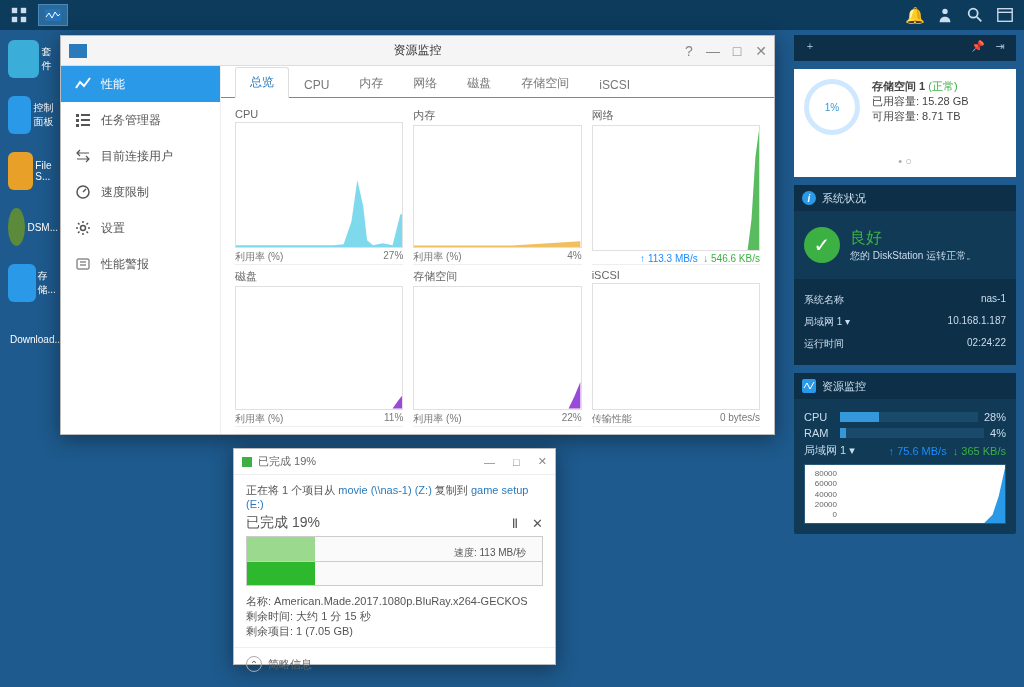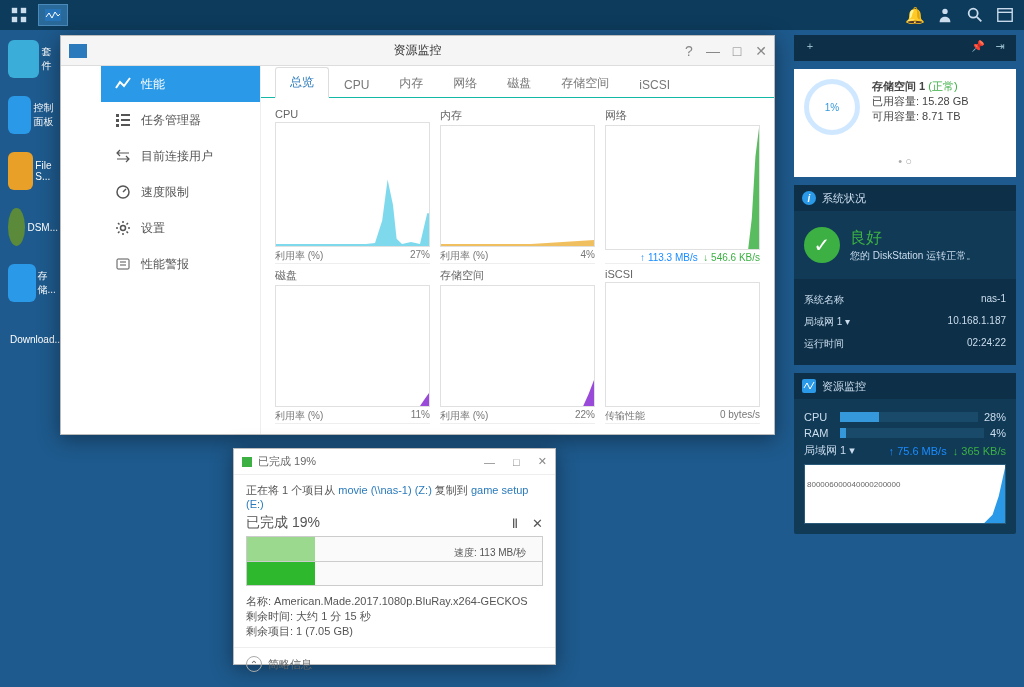--- a/index.html
+++ b/index.html
@@ -18,21 +18,21 @@
 .desk-icon .ibox { width: 38px; height: 38px; border-radius: 6px; }
 
 
 .window { position: absolute; background: #fff; border: 1px solid #bbb; box-shadow: 0 4px 20px rgba(0,0,0,0.4); }
 .main-win { left: 60px; top: 35px; width: 715px; height: 400px; }
 .win-title { height: 30px; display: flex; align-items: center; justify-content: center; position: relative; background: #f5f5f5; border-bottom: 1px solid #ddd; font-size: 12px; color: #333; }
 .win-title .ticon { position: absolute; left: 8px; width: 18px; height: 14px; background: #2a7abc; }
 .win-controls { position: absolute; right: 6px; display: flex; gap: 10px; }
 .win-controls span { width: 14px; height: 14px; cursor: pointer; color: #888; font-size: 14px; line-height: 14px; text-align: center; }
 
-.main-body { display: flex; height: calc(100% - 30px); padding-left: 40px; }
+.main-body { display: flex; height: calc(100% - 30px); }
 .sidebar { width: 160px; background: #fff; border-right: 1px solid #eee; }
 .side-item { height: 36px; display: flex; align-items: center; padding: 0 14px; gap: 10px; font-size: 12px; color: #555; cursor: pointer; }
 .side-item.active { background: #2a99e8; color: #fff; }
 .side-item svg { width: 16px; height: 16px; }
 
 .content { flex: 1; display: flex; flex-direction: column; }
 .tabs { height: 32px; display: flex; align-items: flex-end; padding-left: 14px; gap: 0; border-bottom: 1px solid #14b8a6; }
 .tab { padding: 6px 14px; font-size: 12px; color: #777; border: 1px solid transparent; cursor: pointer; border-bottom: none; position: relative; top: 1px; }
 .tab.active { color: #2a7abc; border: 1px solid #ddd; border-bottom-color: #fff; background: #fff; border-radius: 3px 3px 0 0; }
 
@@ -69,21 +69,21 @@
 .pie { width: 56px; height: 56px; border-radius: 50%; border: 5px solid #d0e8ff; position: relative; background: #fff; }
 .pie::after { content: attr(data-pct); position: absolute; inset: 0; display: flex; align-items: center; justify-content: center; color: #3498db; font-size: 10px; }
 .status-row { display: flex; align-items: center; gap: 10px; padding: 6px 0; }
 .big-check { width: 36px; height: 36px; border-radius: 50%; background: #3cb043; display: flex; align-items: center; justify-content: center; color: #fff; font-size: 20px; }
 .kv { padding: 10px; background: #0d3048; }
 .kv-row { display: flex; justify-content: space-between; padding: 4px 0; font-size: 10px; }
 .bar-row { display: flex; align-items: center; gap: 6px; padding: 2px 0; }
 .bar { flex: 1; height: 10px; background: #1a4a6a; position: relative; }
 .bar .f { position: absolute; left: 0; top: 0; bottom: 0; background: #3498db; }
 .mini-chart { height: 60px; border: 1px solid #2a5a7a; background: #fff; margin-top: 4px; position: relative; display: flex; }
-.mini-chart .ylabels { width: 34px; display: flex; flex-direction: row; justify-content: space-between; font-size: 8px; color: #666; text-align: right; padding: 15px 2px; }
+.mini-chart .ylabels { width: 34px; display: flex; flex-direction: column; justify-content: space-between; font-size: 8px; color: #666; text-align: right; padding: 4px 2px; }
 .mini-chart svg { flex: 1; }
 .title-link { color: #3cb043; }
 </style>
 </head>
 <body>
 
 <div class="taskbar">
   <div class="taskbar-left">
     <div class="taskbar-icon">
         <svg viewBox="0 0 20 20" fill="#cde">

